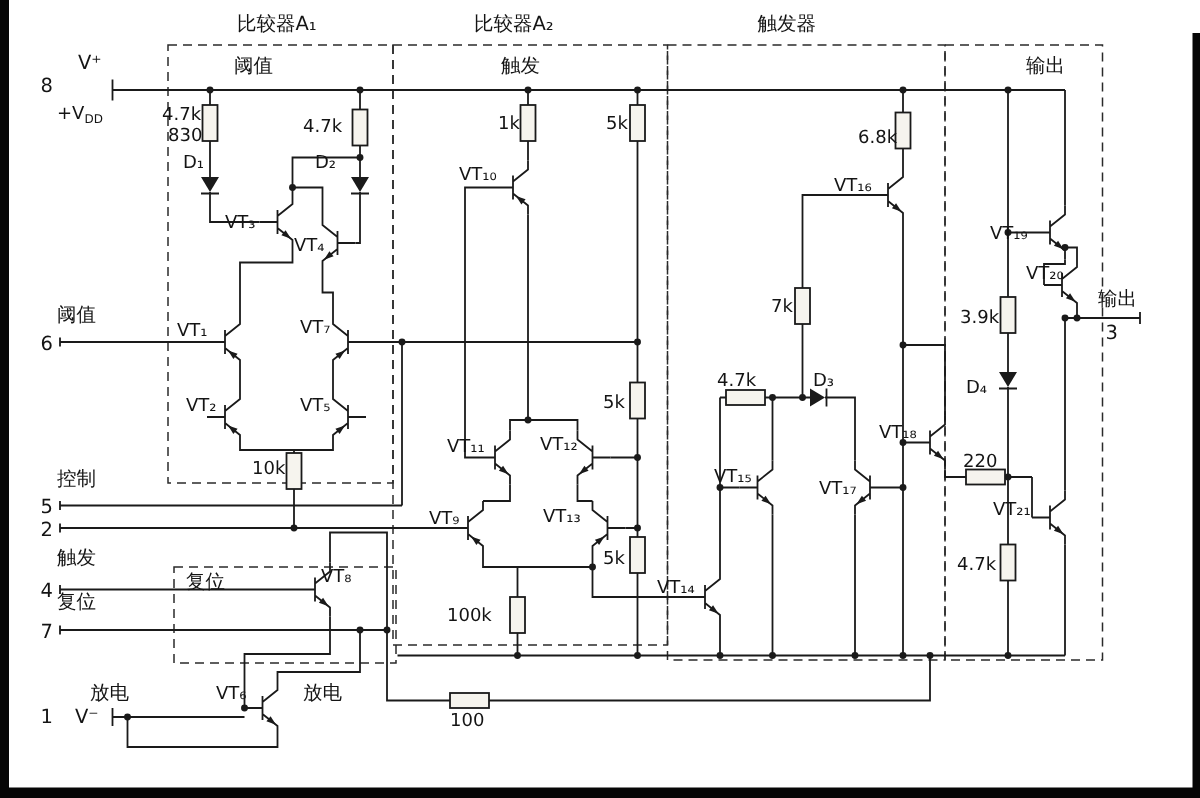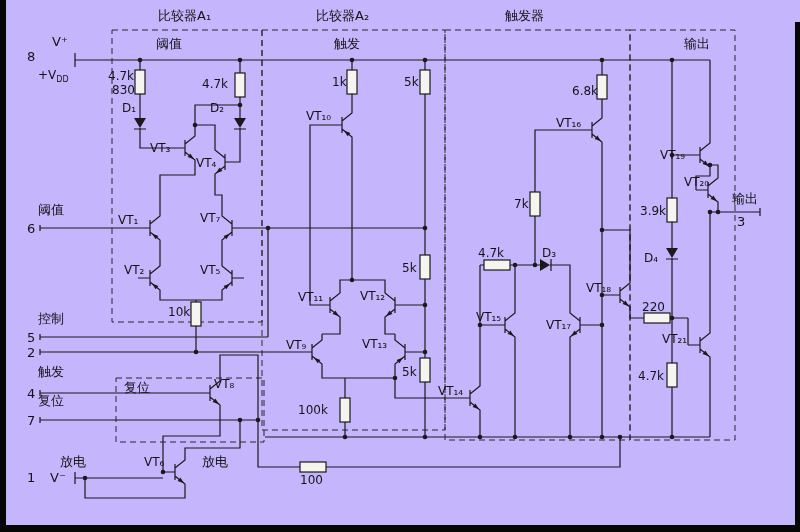--- a/index.html
+++ b/index.html
@@ -1,16 +1,16 @@
 <!DOCTYPE html>
 <html><head>
 <meta charset="utf-8">
 <style>
   html,body{margin:0;padding:0;background:#000;}
-  #page{position:relative;width:800px;height:532px;background:#c4b5fd;overflow:hidden;}
+  #page{position:relative;width:800px;height:532px;background:#ffffff;overflow:hidden;}
   svg{position:absolute;left:0;top:0;}
   .wire{stroke:#1a1a1a;stroke-width:1.2;fill:none;}
   .dash{stroke:#2a2a2a;stroke-width:1;fill:none;stroke-dasharray:6 4;}
   .dot{fill:#1a1a1a;}
   .sym path{stroke:#1a1a1a;stroke-width:1.2;fill:none;}
   .sym polygon{fill:#1a1a1a;stroke:none;}
   .rsym rect{stroke:#1a1a1a;stroke-width:1.2;fill:#f6f4ee;}
   .dsym polygon{fill:#1a1a1a;stroke:none;}
   .dsym path{stroke:#1a1a1a;stroke-width:1.2;fill:none;}
   text{font-family:"DejaVu Sans",sans-serif;fill:#141414;}

